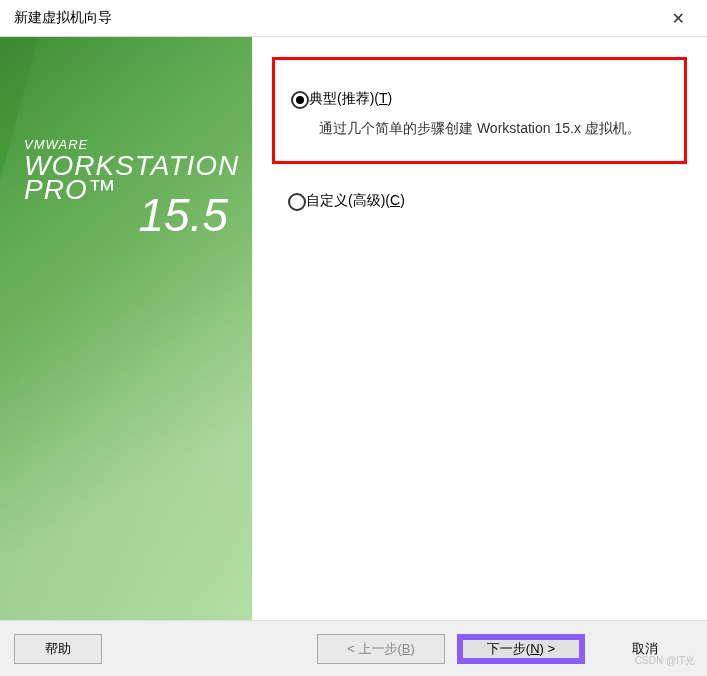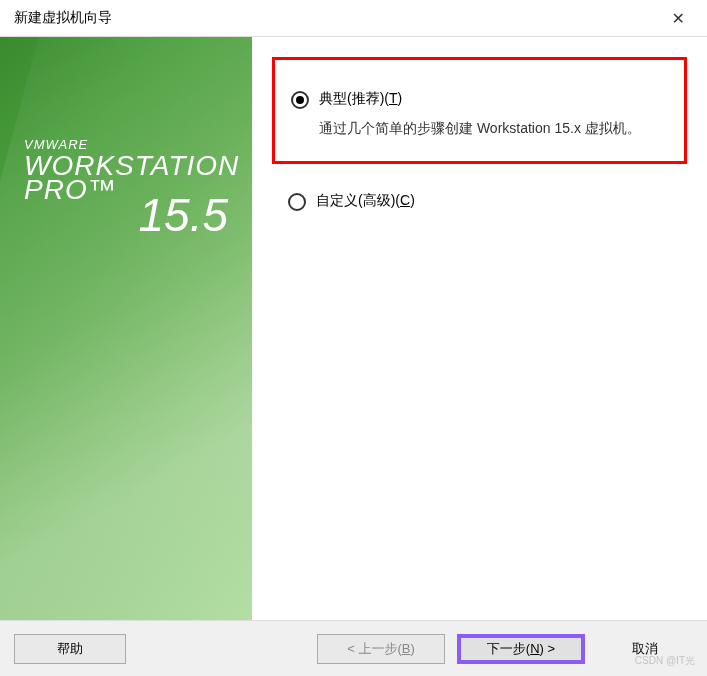--- a/index.html
+++ b/index.html
@@ -106,21 +106,21 @@
     }
     .option-box.highlighted {
       border: 3px solid #f00;
     }
     .option-box.plain {
       padding: 18px 16px 10px 16px;
     }
     .radio-row {
       display: flex;
       align-items: flex-start;
-      gap: 10px;
+      gap: 0;
     }
     .radio {
       width: 18px;
       height: 18px;
       border: 2px solid #333;
       border-radius: 50%;
       flex-shrink: 0;
       margin-top: 1px;
       position: relative;
       background: #fff;
@@ -163,23 +163,23 @@
       padding: 0 18px;
       font-size: 13px;
       border: 1px solid #aaa;
       background: #e9e9e9;
       cursor: pointer;
       font-family: inherit;
       display: inline-flex;
       align-items: center;
       justify-content: center;
     }
-    .btn.help { width: 112px; }
+    .btn.help { width: 88px; }
     .btn.nav { width: 128px; }
-    .btn.nav.next { border: 4px solid #8b5cf6; background:#e1e1e1; }
+    .btn.nav.next { border: 6px solid #8b5cf6; background:#e1e1e1; }
     .btn.disabled { color: #888; }
     .btn .ul { text-decoration: underline; }
     .btn.cancel { width: 96px; border:none; background:transparent; }
     .watermark {
       position: absolute;
       bottom: 8px;
       right: 12px;
       font-size: 10px;
       color: rgba(150,150,150,0.5);
       pointer-events: none;

